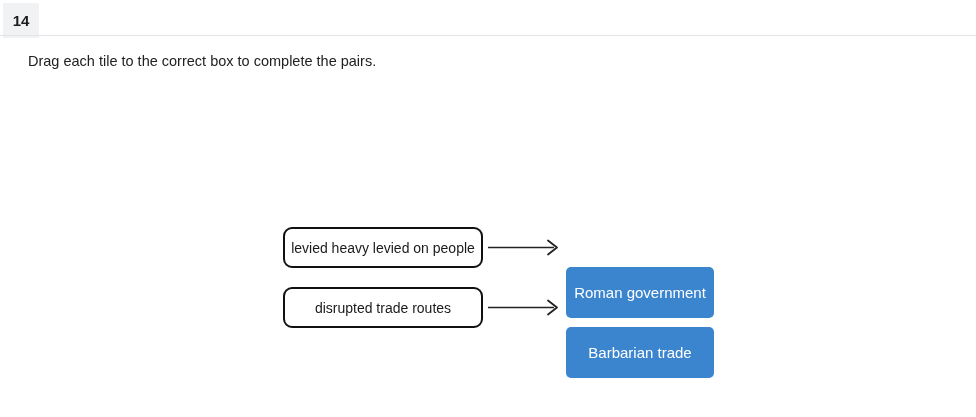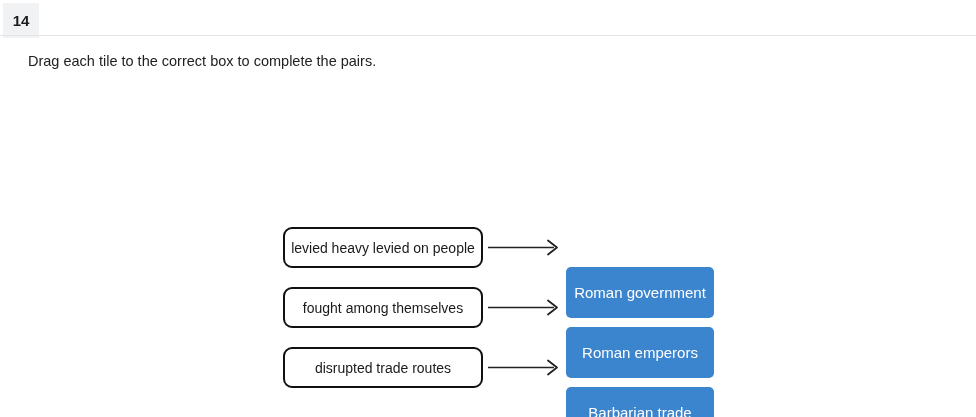--- a/index.html
+++ b/index.html
@@ -161,34 +161,20 @@
       <svg width="80" height="41" viewBox="0 0 80 41">
         <line x1="2" y1="20.5" x2="68" y2="20.5" stroke="#222222" stroke-width="1.6"></line>
         <path d="M 62 13.5 L 71 20.5 L 62 27.5" fill="none" stroke="#222222" stroke-width="1.8" stroke-linecap="round" stroke-linejoin="round"></path>
       </svg>
     </div>
     <div class="target-box">
       <span class="target-label">Roman government</span>
     </div>
   </div>
 
-  <div class="match-row">
-    <div class="tile">
-      <span class="tile-label">fought among themselves</span>
-    </div>
-    <div class="connector">
-      <svg width="80" height="41" viewBox="0 0 80 41">
-        <line x1="2" y1="20.5" x2="68" y2="20.5" stroke="#222222" stroke-width="1.6"></line>
-        <path d="M 62 13.5 L 71 20.5 L 62 27.5" fill="none" stroke="#222222" stroke-width="1.8" stroke-linecap="round" stroke-linejoin="round"></path>
-      </svg>
-    </div>
-    <div class="target-box">
-      <span class="target-label">Roman emperors</span>
-    </div>
-  </div>
 
   <div class="match-row">
     <div class="tile">
       <span class="tile-label">disrupted trade routes</span>
     </div>
     <div class="connector">
       <svg width="80" height="41" viewBox="0 0 80 41">
         <line x1="2" y1="20.5" x2="68" y2="20.5" stroke="#222222" stroke-width="1.6"></line>
         <path d="M 62 13.5 L 71 20.5 L 62 27.5" fill="none" stroke="#222222" stroke-width="1.8" stroke-linecap="round" stroke-linejoin="round"></path>
       </svg>

